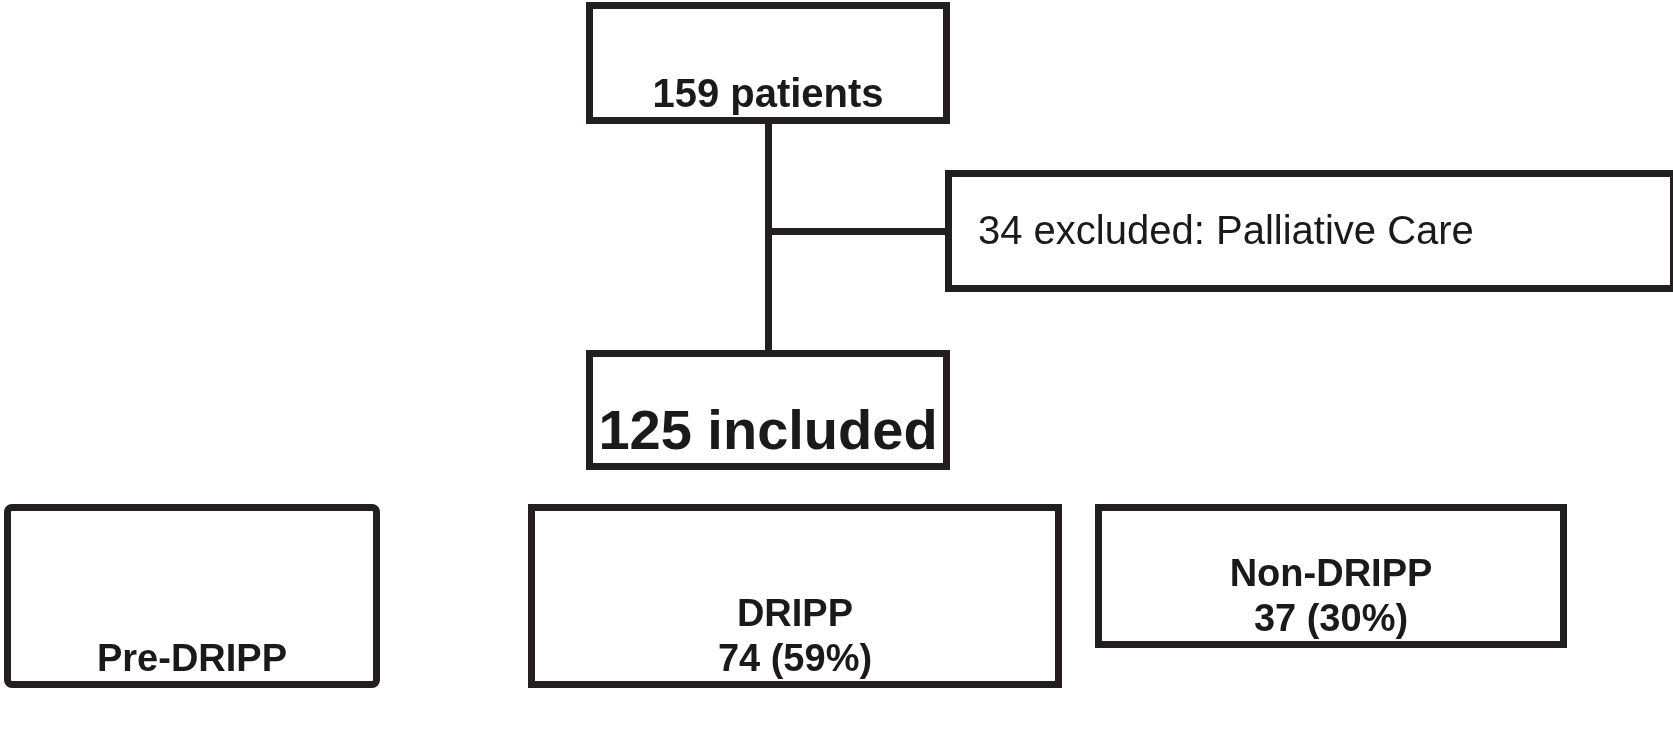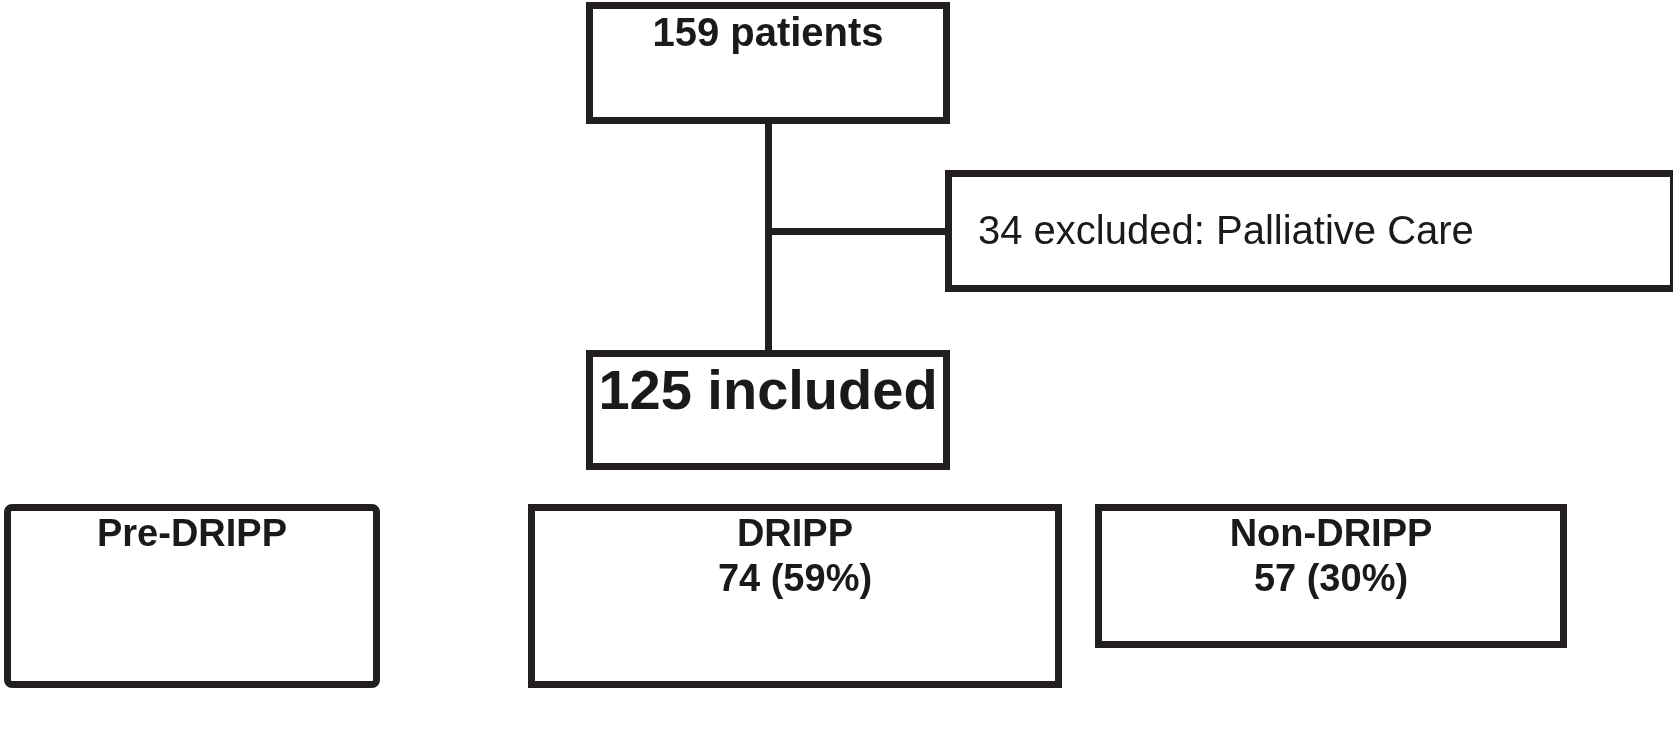--- a/index.html
+++ b/index.html
@@ -20,21 +20,21 @@
     overflow: hidden;
   }
   .node-box {
     position: absolute;
     box-sizing: border-box;
     border: 7px solid #231f20;
     background: #ffffff;
     display: flex;
     flex-direction: column;
     align-items: center;
-    justify-content: flex-start;
+    justify-content: flex-end;
     text-align: center;
     line-height: 1.18;
   }
   .node-box .line {
     display: block;
     white-space: nowrap;
   }
   .bold-node .line {
     font-weight: bold;
   }
@@ -133,16 +133,16 @@
     <span class="line">Pre-DRIPP</span>
   </div>
 
   <div class="node-box bold-node" id="node-dripp">
     <span class="line">DRIPP</span>
     <span class="line">74 (59%)</span>
   </div>
 
   <div class="node-box bold-node" id="node-non-dripp">
     <span class="line">Non-DRIPP</span>
-    <span class="line">57 (30%)</span>
+    <span class="line">37 (30%)</span>
   </div>
 
 </div>
 
 </body></html>

